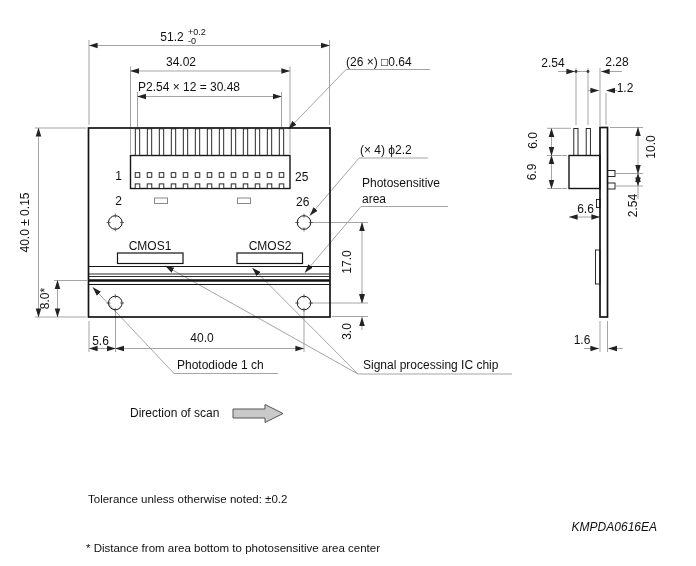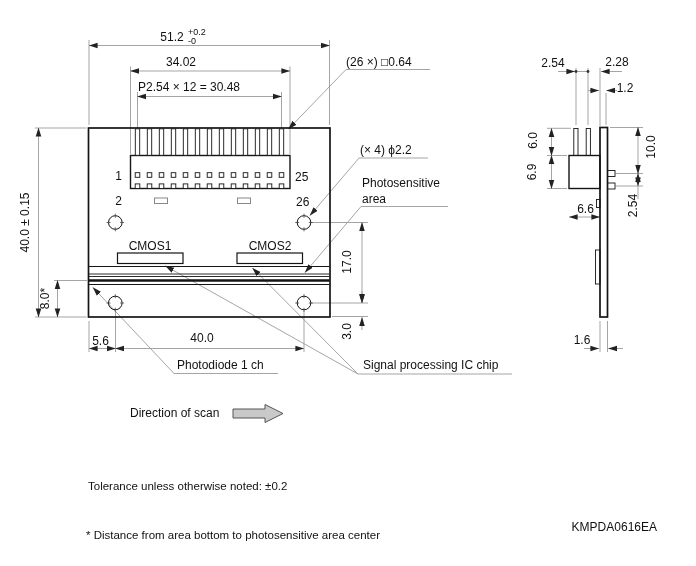--- a/index.html
+++ b/index.html
@@ -5,23 +5,23 @@
   html,body{margin:0;padding:0;background:#fff;}
   #page{position:relative;width:696px;height:566px;background:#fff;overflow:hidden;
         font-family:"Liberation Sans",sans-serif;color:#111;}
   svg{position:absolute;left:0;top:0;}
   svg text{font-family:"Liberation Sans",sans-serif;font-size:12px;fill:#111;}
   svg text.sm{font-size:9px;}
   .obj{fill:none;stroke:#151515;}
   .dim{fill:none;stroke:#9b9b9b;stroke-width:0.9;}
   .notes{position:absolute;left:86px;top:446px;font-size:11.5px;line-height:16.2px;
          white-space:pre;color:#111;}
-  .notes .n0{padding-left:2px;}
+  .notes .n0{padding-left:2px;margin-top:13px;}
   .docnum{position:absolute;left:460px;top:520px;width:197px;text-align:right;
-          font-size:12px;color:#111;}
+          font-size:12px;color:#111;font-style:italic;}
 </style>
 </head>
 <body>
 
 <div id="page">
 
 <svg width="696" height="440" viewBox="0 0 696 440">
   <defs>
     <marker id="arw" viewBox="0 0 9 7" refX="8.6" refY="3.5" markerWidth="9" markerHeight="7" markerUnits="userSpaceOnUse" orient="auto-start-reverse">
       <path d="M0,0.7 L9,3.5 L0,6.3 z" fill="#222"></path>

